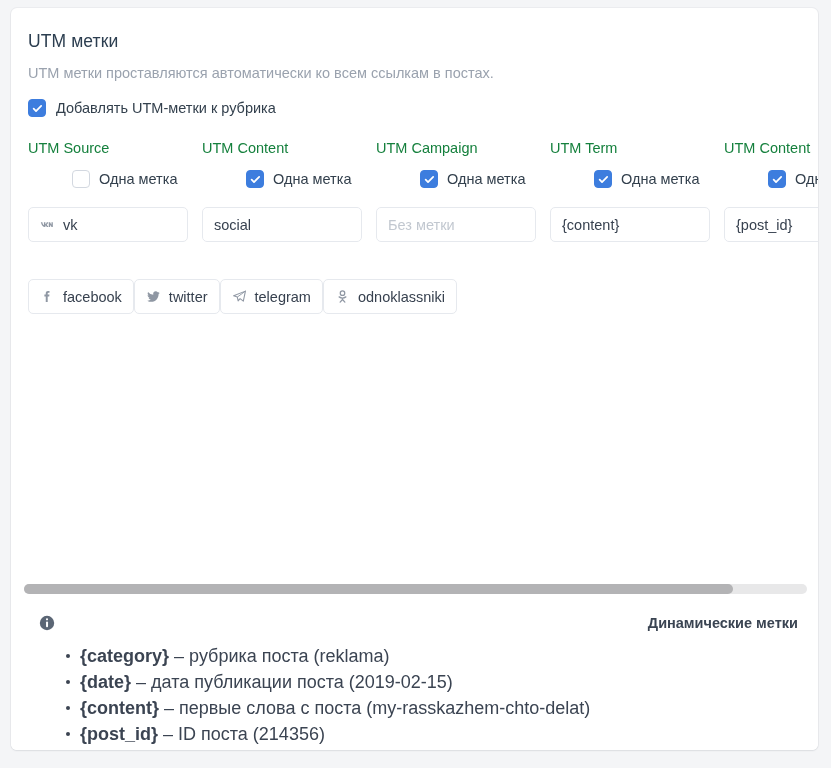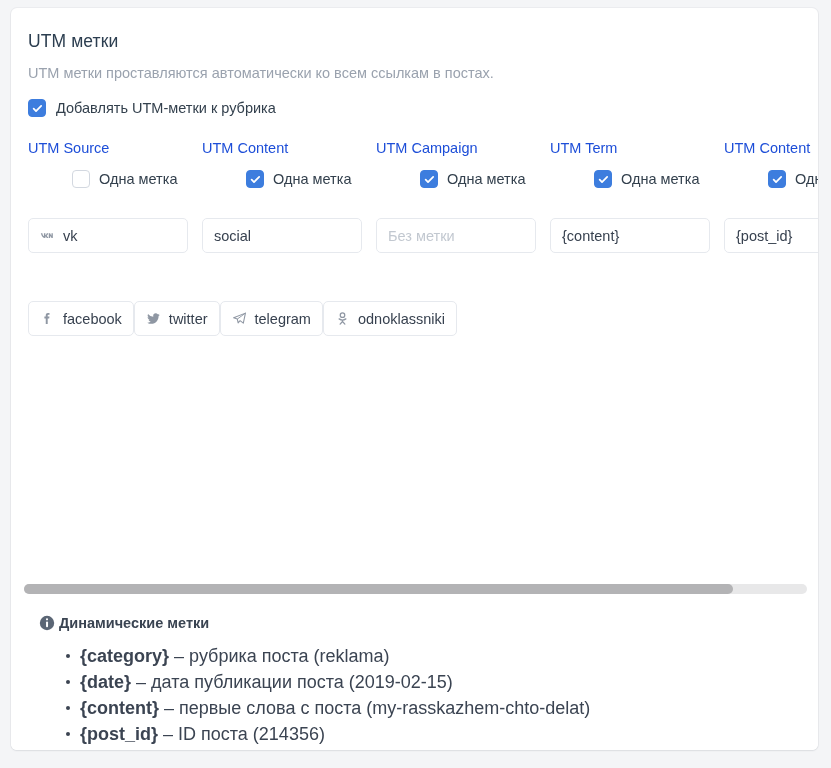--- a/index.html
+++ b/index.html
@@ -104,42 +104,42 @@
     margin-top: 22px;
     display: flex;
     gap: 14px;
     align-items: flex-start;
   }
 
   .col { width: 160px; flex: 0 0 160px; }
 
   .col-head {
     font-size: 14.5px;
-    color: #1d4ed8;
+    color: #15803d;
     line-height: 18px;
     white-space: nowrap;
   }
 
   .col-cb-row {
     margin-top: 13px;
     display: flex;
     align-items: center;
     gap: 9px;
     white-space: nowrap;
     padding-left: 44px;
   }
   .col-cb-row .cb-label {
     font-size: 14.5px;
     color: #33404d;
     line-height: 18px;
   }
 
   
   .field {
-    margin-top: 30px;
+    margin-top: 19px;
     width: 160px;
     height: 35px;
     border: 1px solid #e6e9ee;
     border-radius: 5px;
     background: #fff;
     display: flex;
     align-items: center;
     padding: 0 11px;
     gap: 8px;
     font-size: 14.5px;
@@ -188,25 +188,26 @@
 
   
   .dyn {
     flex: 1 1 auto;
     padding: 16px 20px 0 28px;
     background: #fff;
   }
   .dyn-head {
     display: flex;
     align-items: center;
-    gap: 4px;
+    gap: 24px;
     font-size: 14.5px;
     font-weight: bold;
     color: #3a4452;
     line-height: 18px;
+    justify-content: space-between;
   }
   .info-icon {
     width: 16px; height: 16px; flex: 0 0 auto;
     color: #5b6675;
   }
   .info-icon svg { display: block; }
 
   .dyn-list {
     margin-top: 11px;
     padding-left: 41px;

